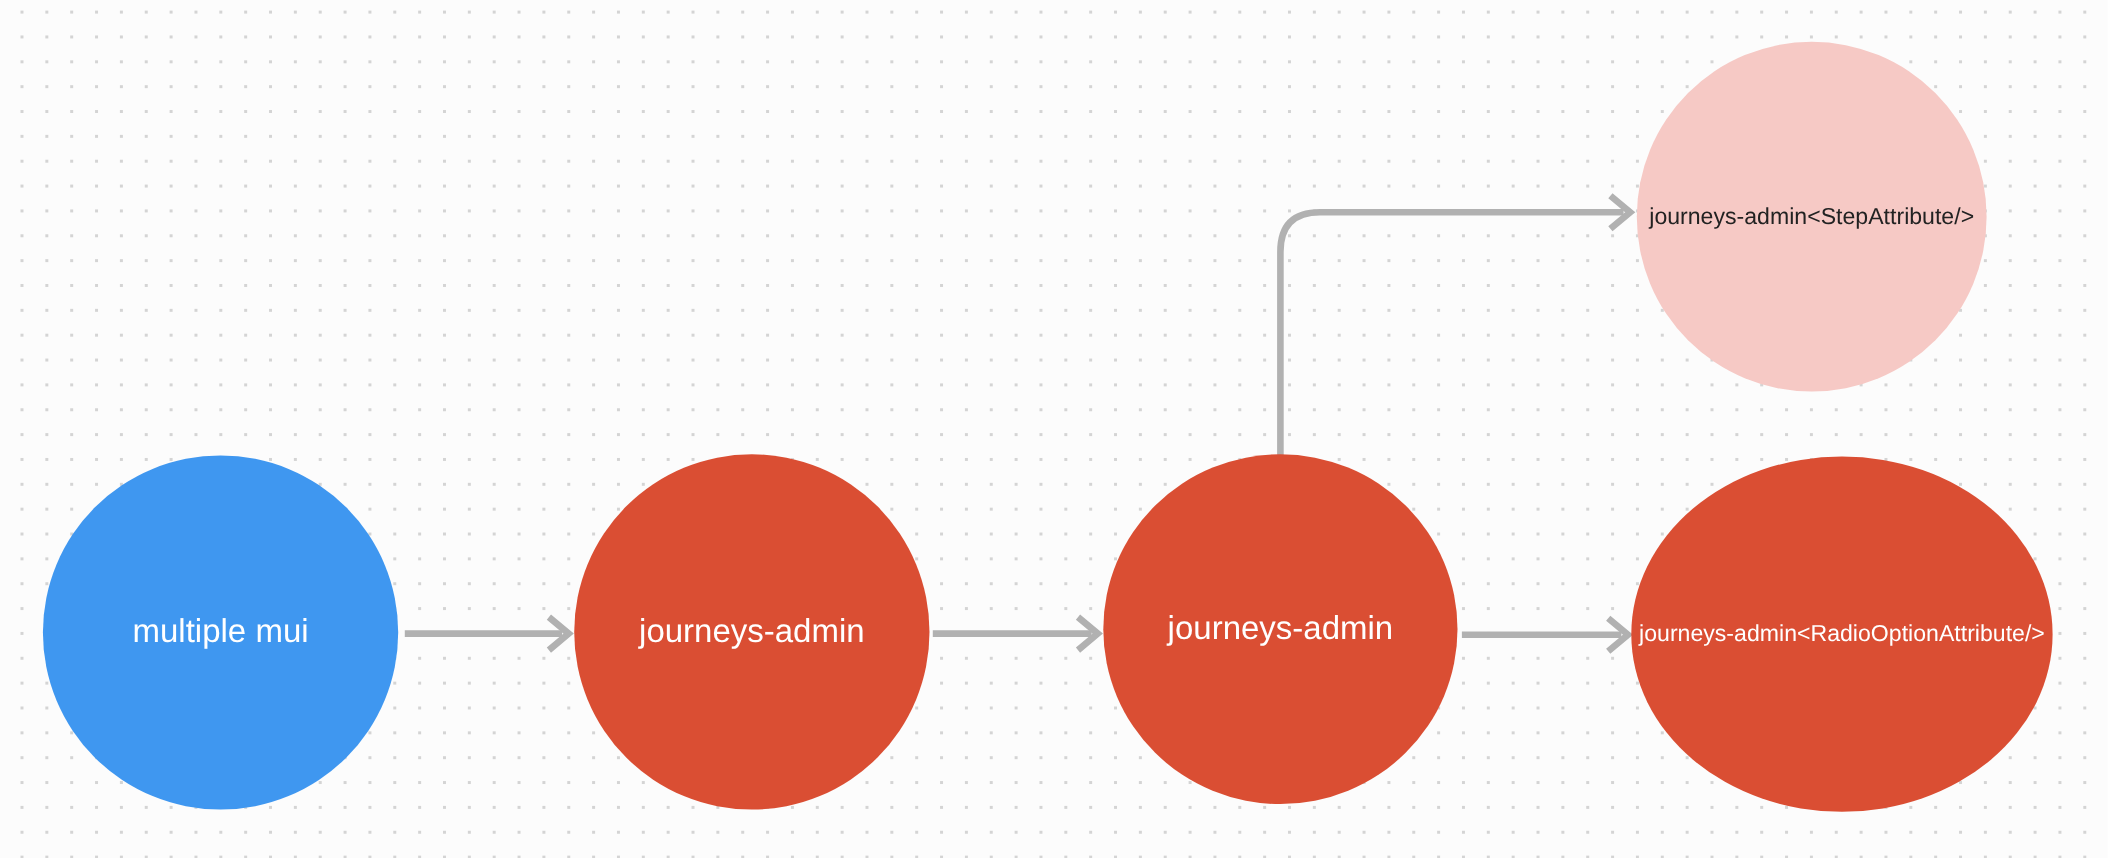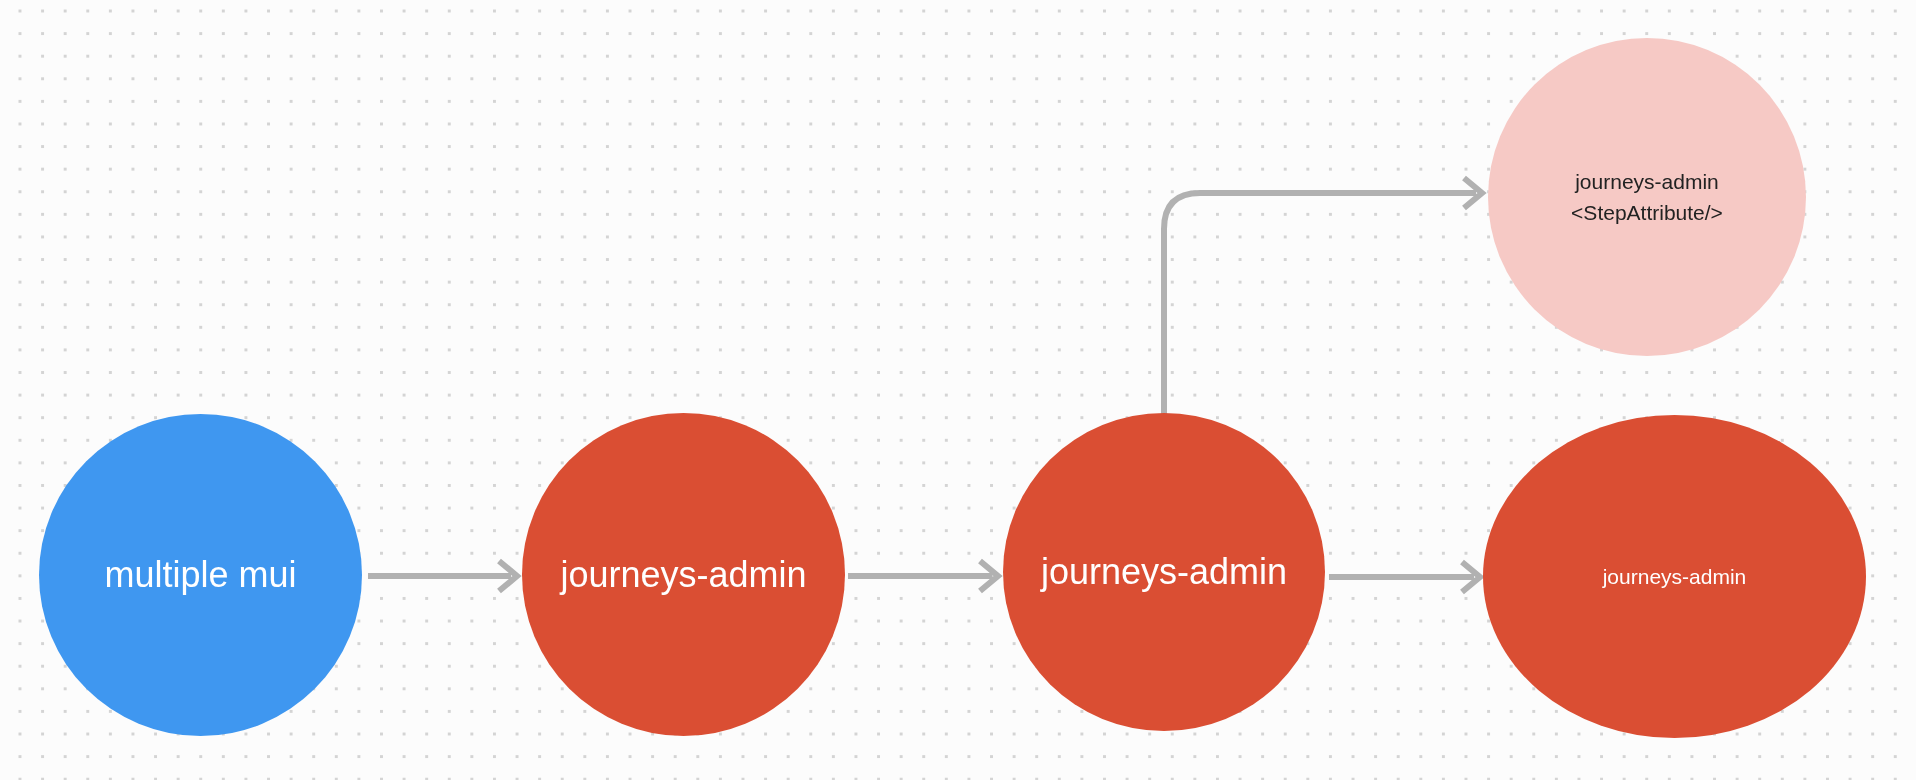--- a/index.html
+++ b/index.html
@@ -32,29 +32,29 @@
     fill:none;
     stroke:var(--edge-color);
     stroke-width:6;
     stroke-linejoin:miter;
     stroke-linecap:butt;
   }
   .node{
     position:absolute;
     border-radius:50%;
     display:flex;
-    flex-direction:column;
+    flex-direction:row;
     align-items:center;
     justify-content:center;
     text-align:center;
     cursor:pointer;
     user-select:none;
   }
   .node-lg{
-    font-size:36px;
+    font-size:30px;
     line-height:48px;
     font-weight:400;
   }
   .node-sm{
     font-size:21px;
     line-height:31px;
     font-weight:400;
   }
 </style>
 </head>
@@ -93,15 +93,16 @@
     <div>journeys-admin</div>
   </div>
 
   <div class="node node-sm" style="left: 1488px; top: 38px; width: 318px; height: 318px; background: rgb(246, 201, 197); color: rgb(34, 34, 34);">
     <div>journeys-admin</div>
     <div>&lt;StepAttribute/&gt;</div>
   </div>
 
   <div class="node node-sm" style="left: 1483px; top: 415px; width: 383px; height: 323px; background: rgb(218, 78, 51); color: rgb(255, 255, 255);">
     <div>journeys-admin</div>
+    <div>&lt;RadioOptionAttribute/&gt;</div>
   </div>
 
 </div>
 
 </body></html>

